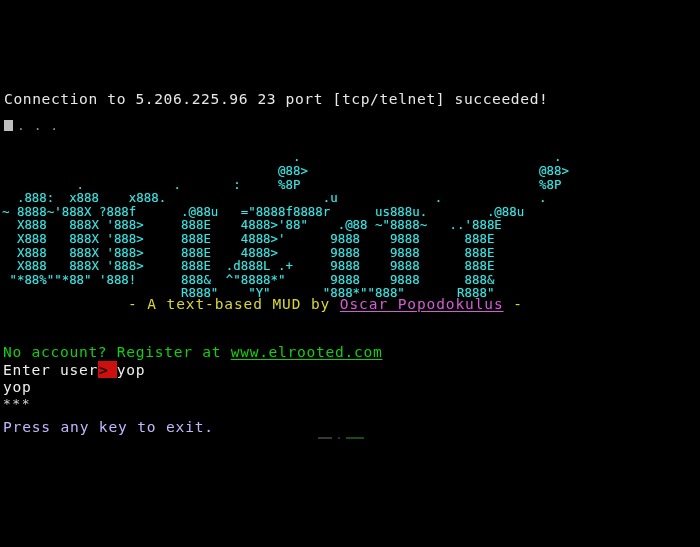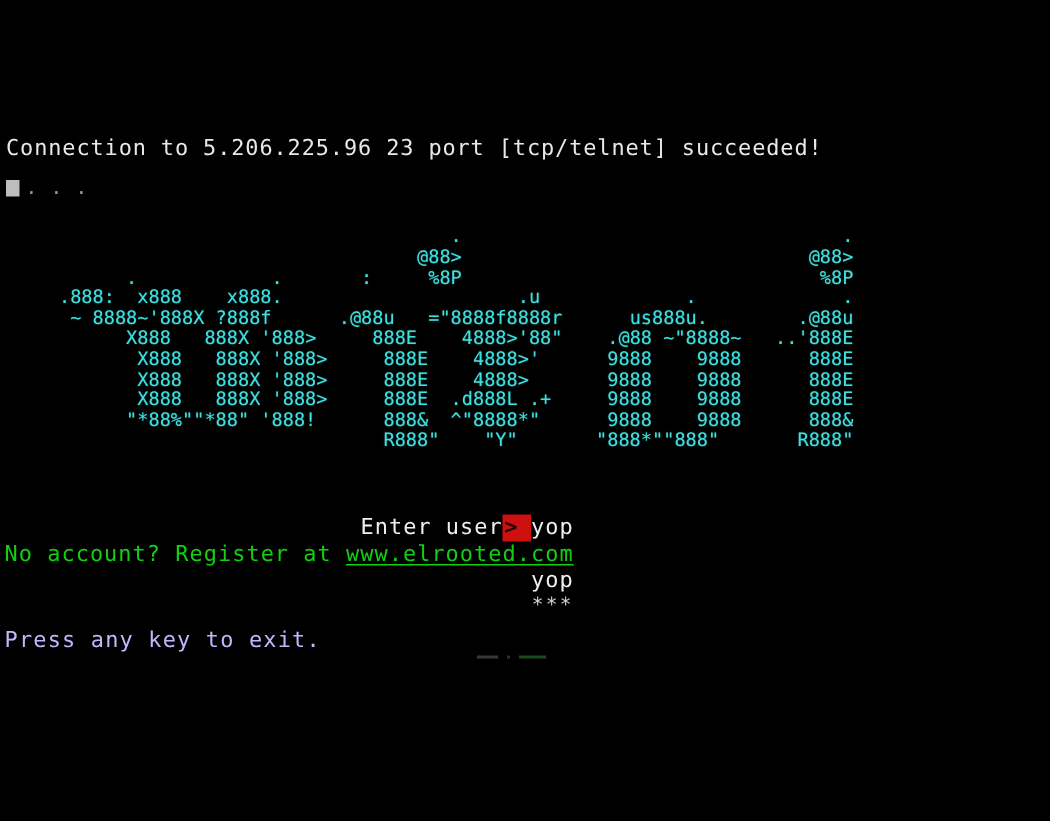--- a/index.html
+++ b/index.html
@@ -13,21 +13,20 @@
     overflow: hidden;
     font-family: "DejaVu Sans Mono", "Liberation Mono", monospace;
   }
 
   #terminal {
     position: relative;
     width: 700px;
     height: 547px;
     background: #000000;
     box-sizing: border-box;
-    text-align: right;
   }
 
   .line {
     white-space: pre;
     font-family: "DejaVu Sans Mono", "Liberation Mono", monospace;
     letter-spacing: 0px;
   }
 
   
   #banner-block {
@@ -200,26 +199,27 @@
           .            .       :     %8P                                %8P
   .888:  x888    x888.                     .u             .             .
 ~ 8888~'888X ?888f      .@88u   ="8888f8888r      us888u.        .@88u
   X888   888X '888&gt;     888E    4888&gt;'88"    .@88 ~"8888~   ..'888E
   X888   888X '888&gt;     888E    4888&gt;'      9888    9888      888E
   X888   888X '888&gt;     888E    4888&gt;       9888    9888      888E
   X888   888X '888&gt;     888E  .d888L .+     9888    9888      888E
  "*88%""*88" '888!      888&amp;  ^"8888*"      9888    9888      888&amp;
                         R888"    "Y"       "888*""888"       R888"</pre>
 
+  <div id="tagline"><span>- A text-based MUD by </span><span class="author">Oscar Popodokulus</span><span> -</span></div>
 
   <div id="login-block">
 
+    <div class="login-line"><span class="c-green">No account? Register at </span><span class="url-link">www.elrooted.com</span></div>
+
     <div class="login-line"><span class="c-white">Enter user</span><span class="prompt-block"><span class="caret">&gt;</span></span><span class="c-white">yop</span></div>
-
-    <div class="login-line"><span class="c-green">No account? Register at </span><span class="url-link">www.elrooted.com</span></div>
 
     <div class="login-line c-white">yop</div>
 
 
     <div id="stars-line" class="line">***</div>
   </div>
 
   <div id="disconnect-block">
 
     <div class="disc-line c-red">Press any key to exit.</div>

